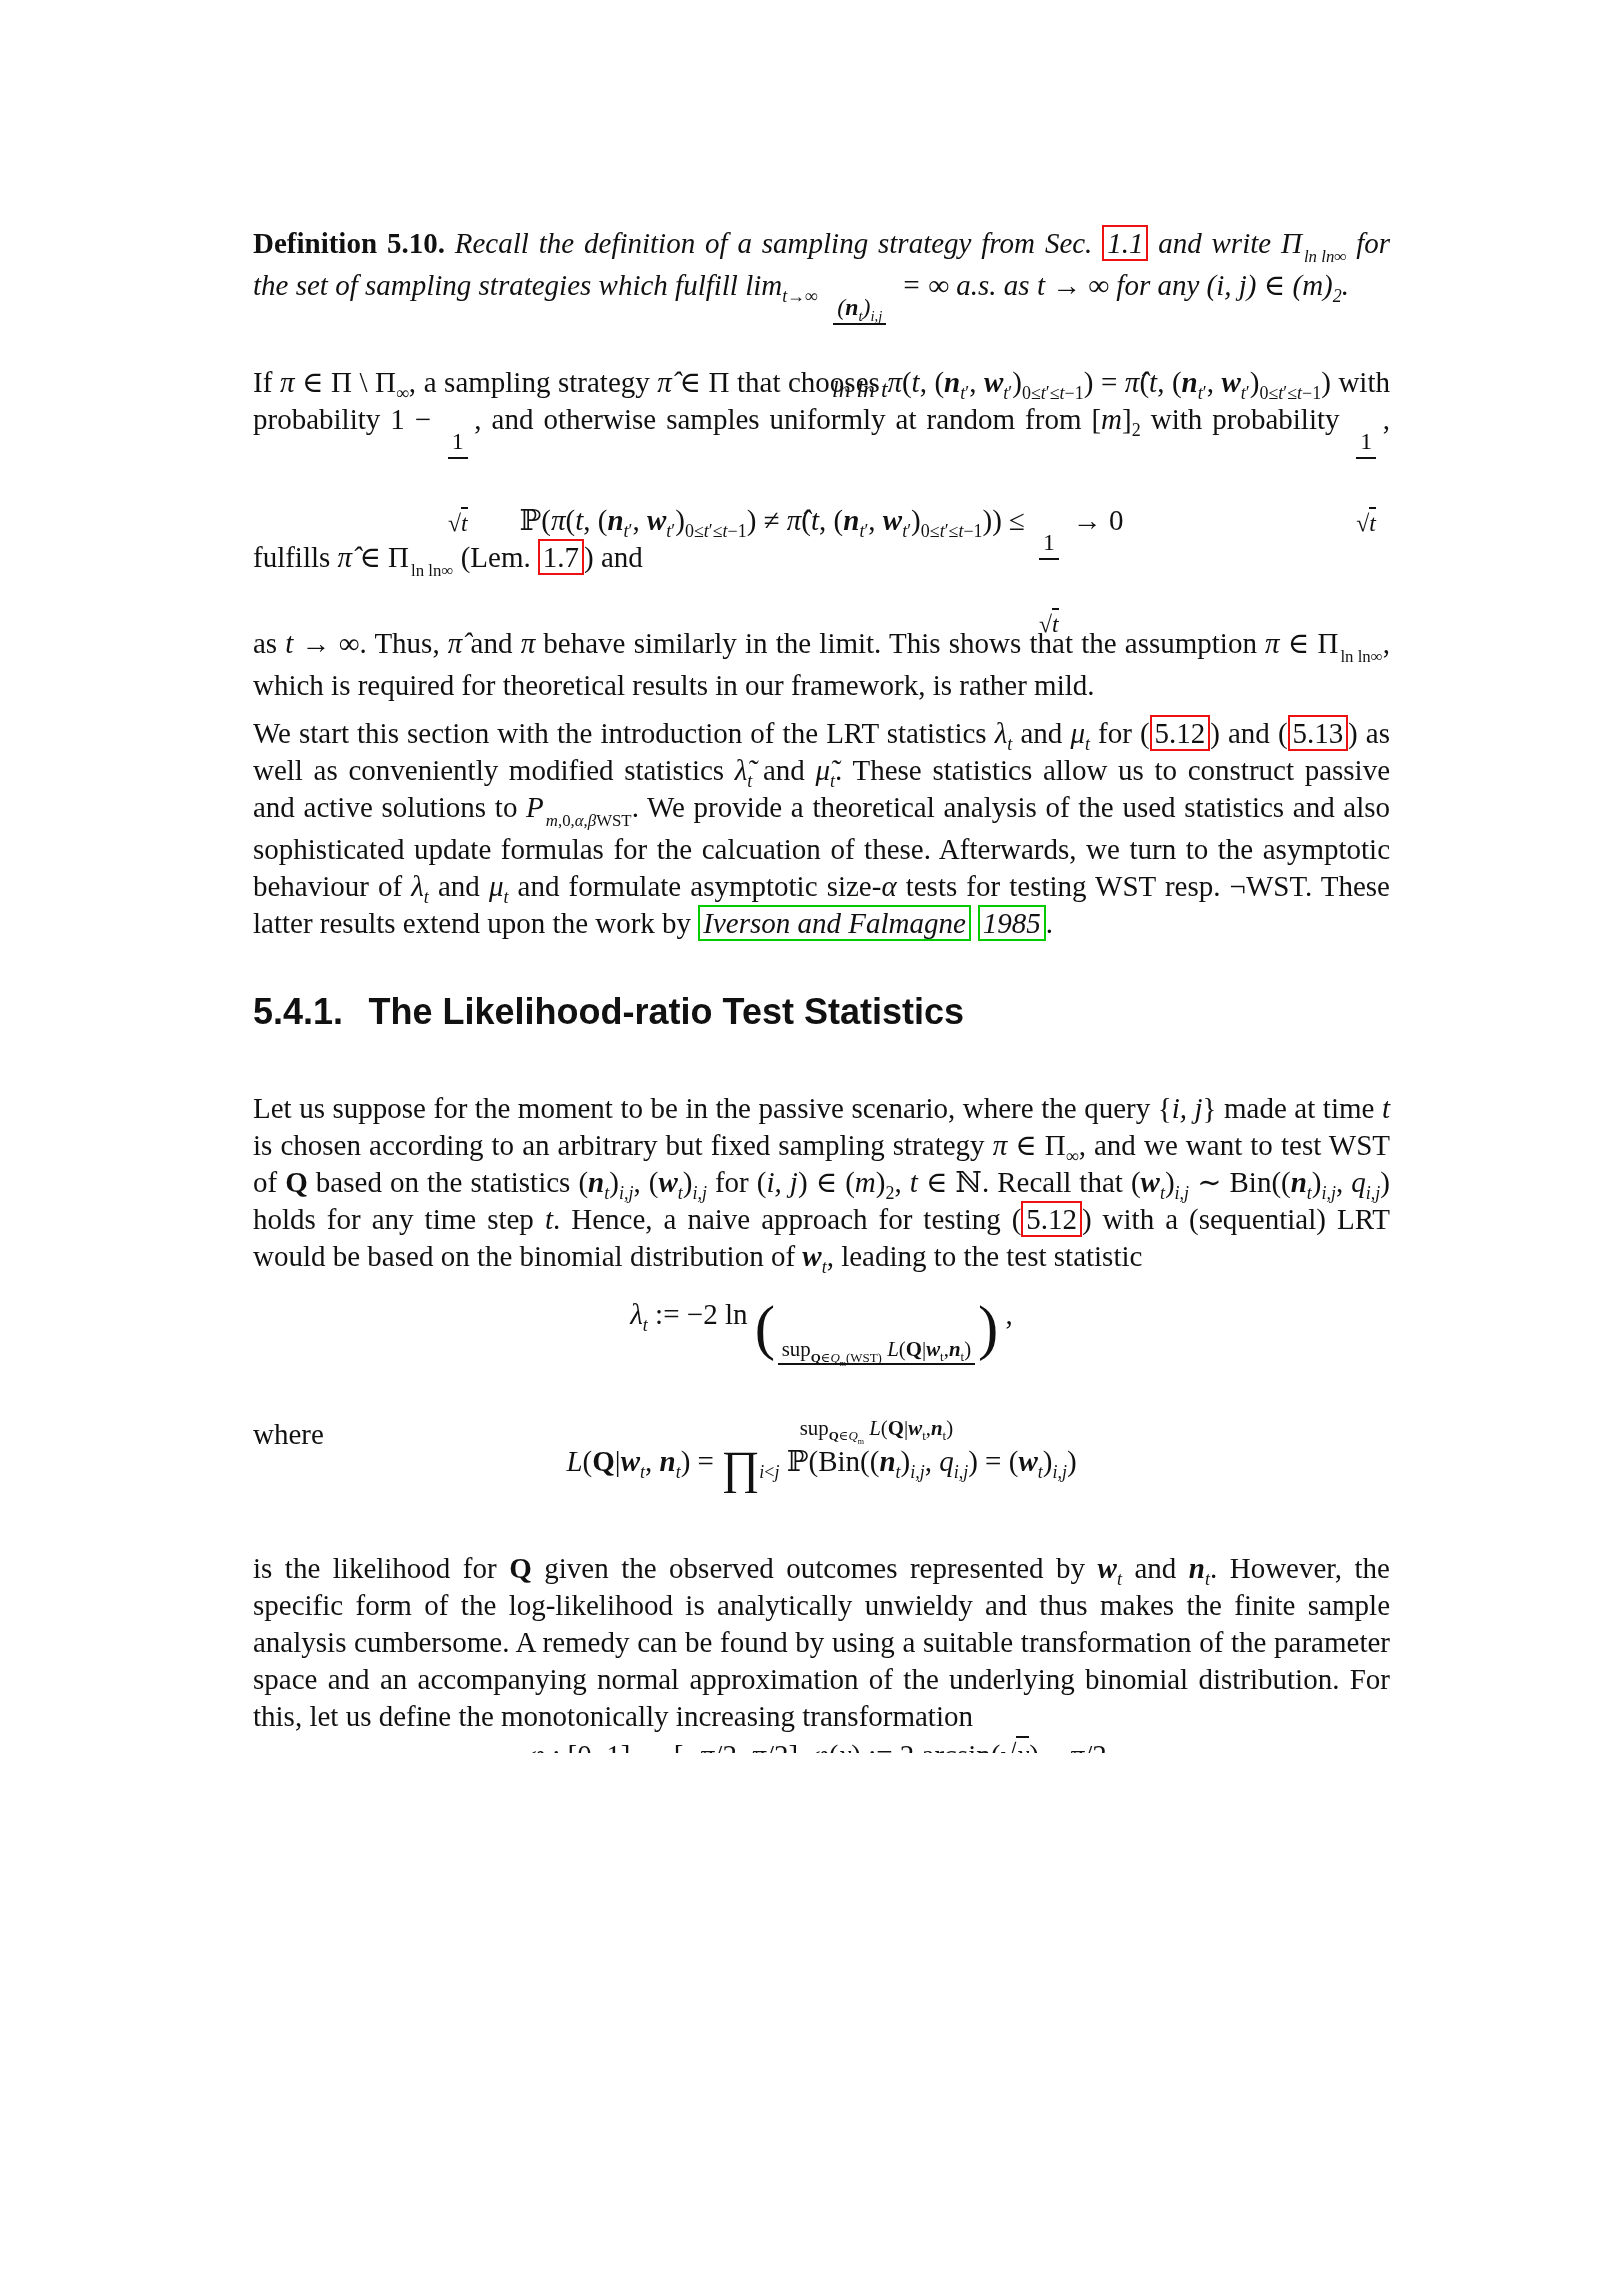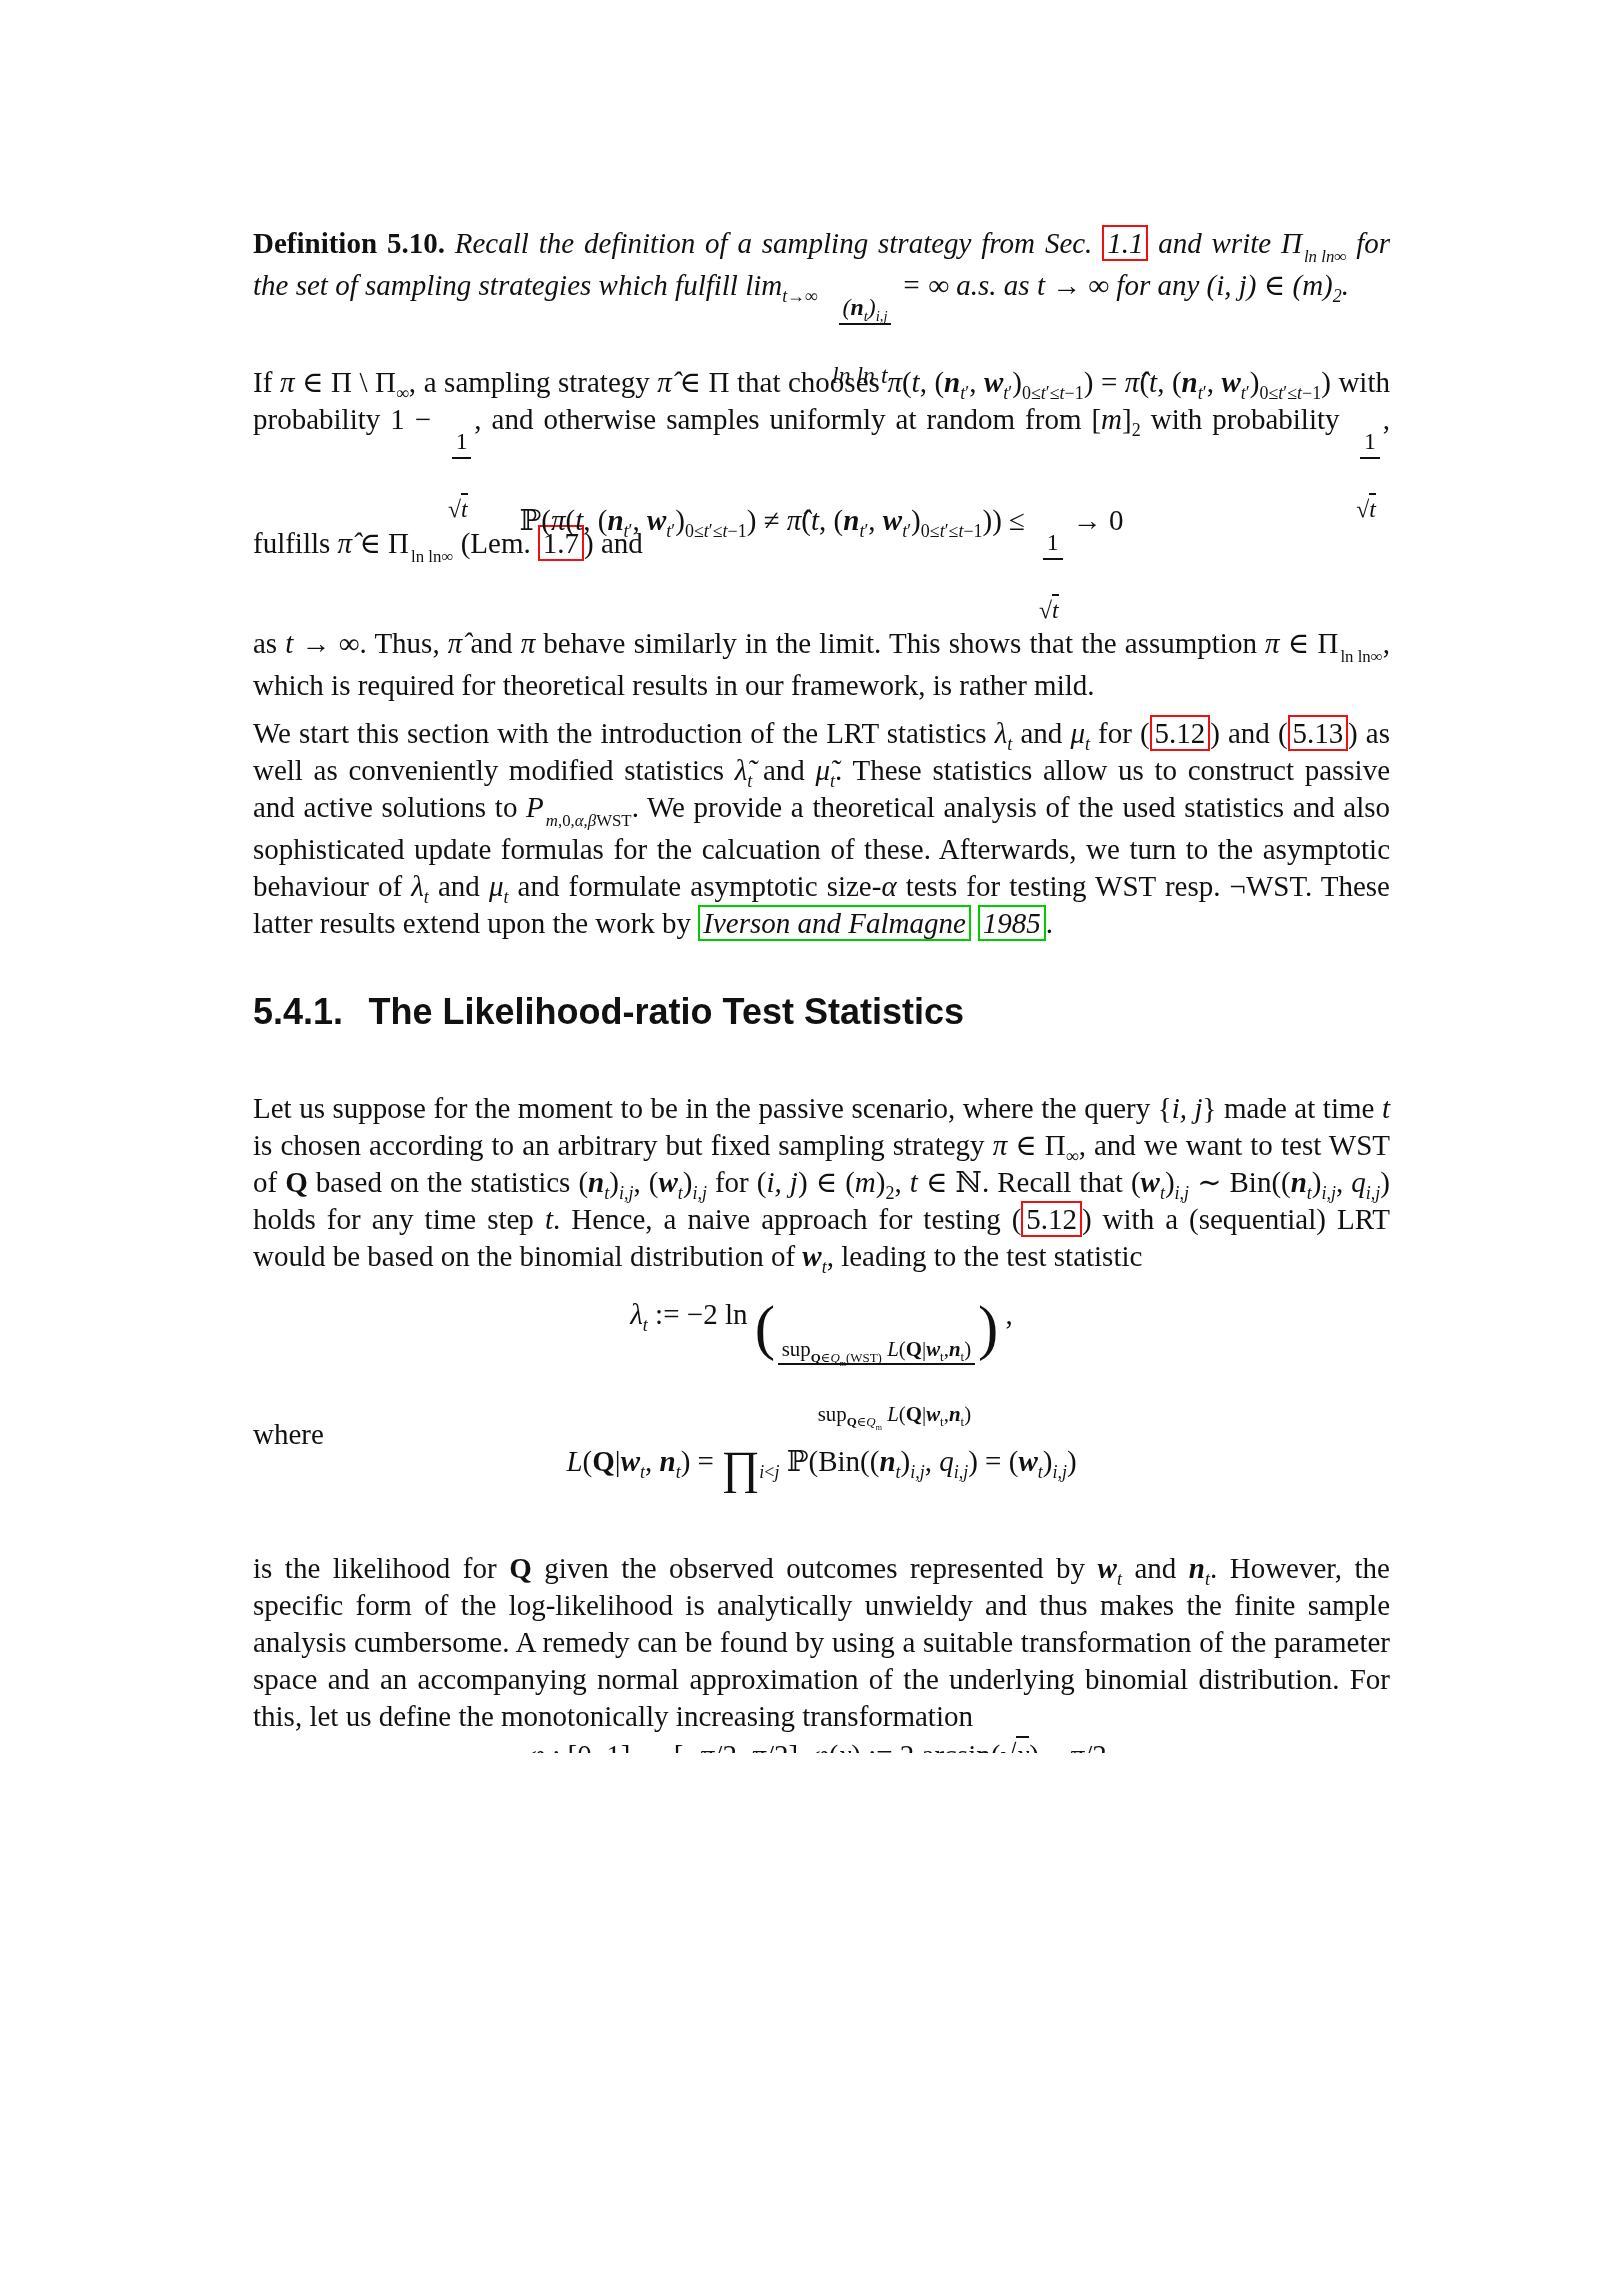--- a/index.html
+++ b/index.html
@@ -12,22 +12,22 @@
     overflow:hidden;
   }
   .blk{position:absolute;left:253px;width:1137px;font-size:29px;line-height:37px;}
   .par{text-align:justify;}
   .eq{text-align:center;}
   sub,sup{font-size:0.62em;line-height:0;}
   
   .stk{display:inline-flex;flex-direction:row;align-items:flex-start;
        font-size:0.58em;line-height:1.15;vertical-align:-0.55em;margin-left:2px;text-align:left;}
   
-  .fr{display:inline-flex;flex-direction:column;align-items:flex-end;
-      vertical-align:-0.85em;font-size:0.82em;line-height:1.25;margin:0 2.9px;text-align:center;}
+  .fr{display:inline-flex;flex-direction:column;align-items:center;
+      vertical-align:-0.85em;font-size:0.82em;line-height:1.25;margin:0 2.9px;text-align:center;gap:14px;}
   .fr .n{border-bottom:2px solid currentColor;padding:0 3.9px;}
   .fr .d{padding:0 3.9px;margin-top:36px;}
   .frbig{font-size:0.72em;vertical-align:-1.55em;}
   .ov{border-top:2px solid currentColor;padding-top:1px;}
   .rbox{border:2.9px solid #ee1111;padding:0 2.9px;}
   .gbox{border:2.9px solid #00cc00;padding:0 2.9px;font-style:italic;}
   .cal{font-style:italic;}
   .bigp{font-size:2.1em;font-weight:300;vertical-align:-0.4em;line-height:0;}
   .prod{font-size:1.6em;vertical-align:-0.25em;line-height:0;}
   .def{font-style:italic;}

